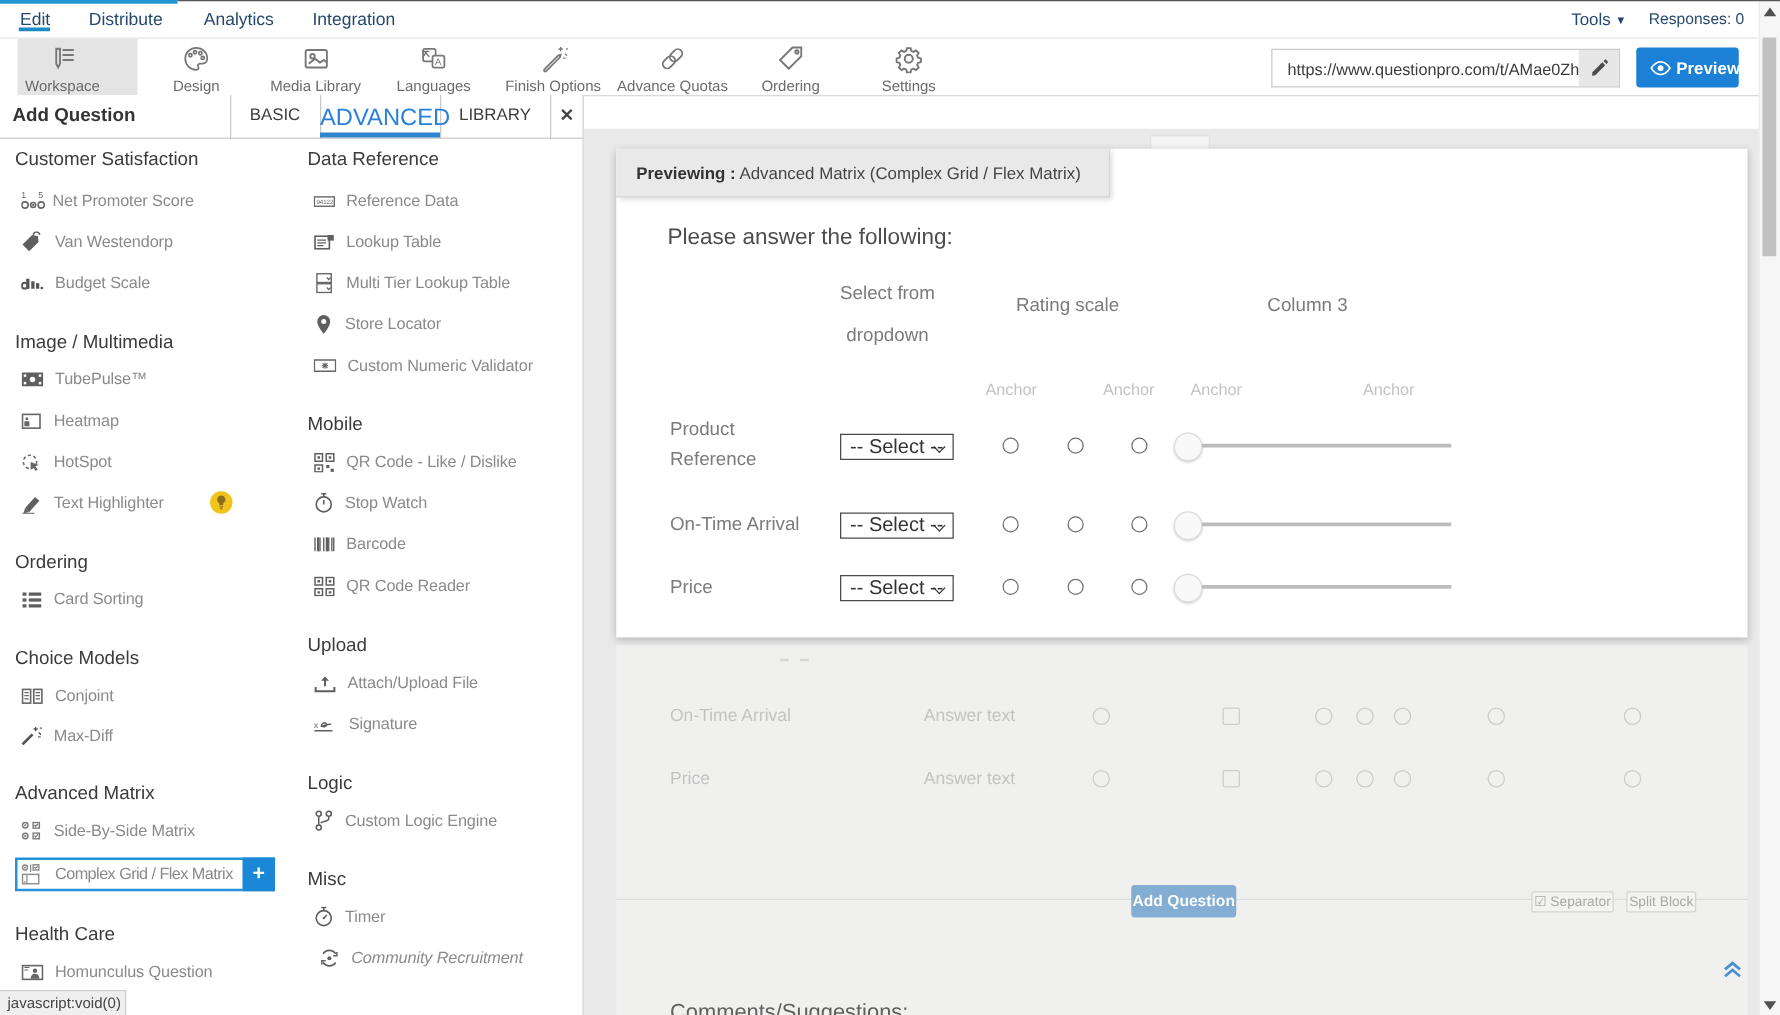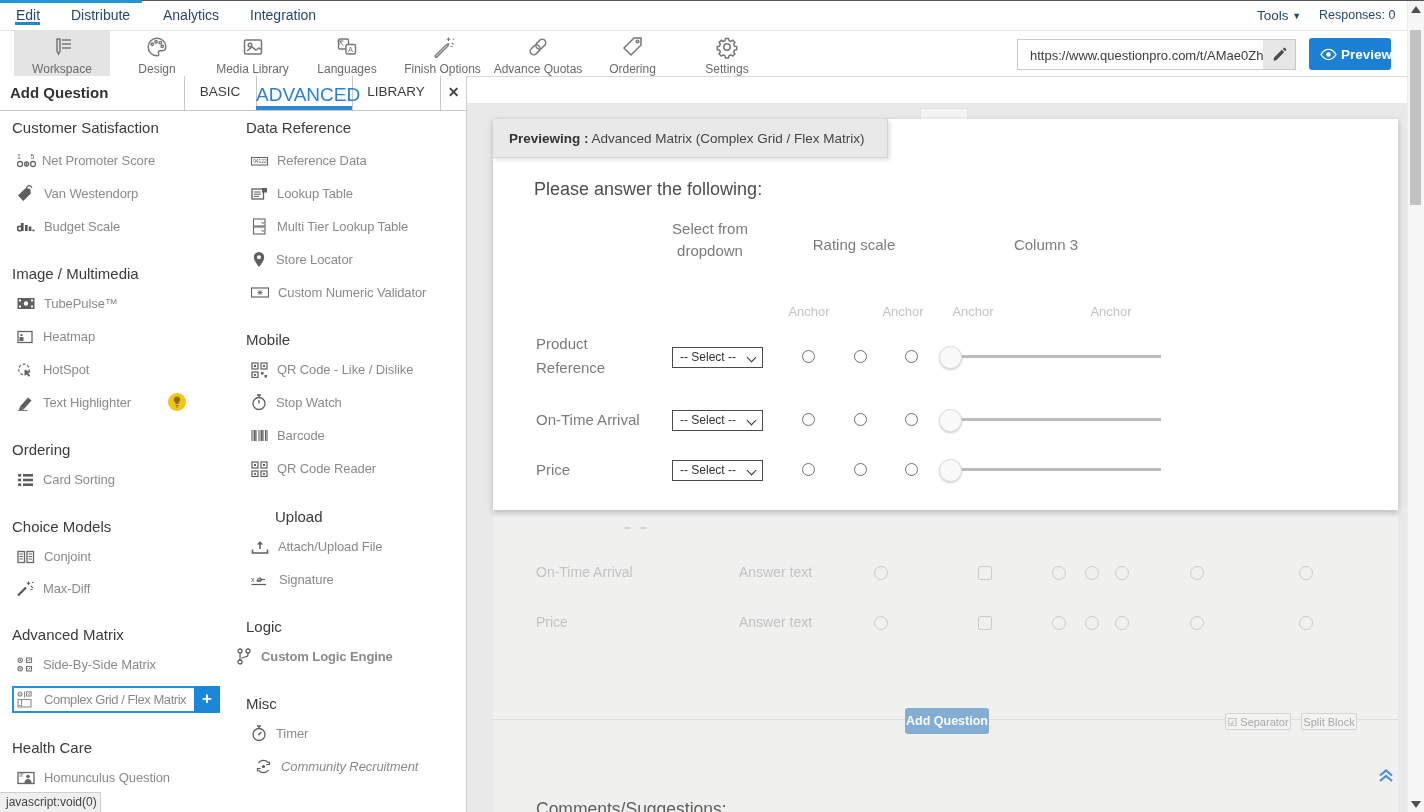--- a/index.html
+++ b/index.html
@@ -14,21 +14,21 @@
   .tool svg{position:absolute;top:4px;left:50%;margin-left:-12px;}
   
   .shead{position:absolute;font-size:15px;color:#3b3b3b;height:18px;line-height:18px;}
   .sitem{position:absolute;z-index:2;height:22px;line-height:22px;font-size:13px;letter-spacing:-0.1px;color:#8a8a8a;white-space:nowrap;}
   .sitem svg{vertical-align:middle;margin-right:9px;}
   .sitem .txt{vertical-align:middle;}
   
   .mcolhead{position:absolute;font-size:15px;color:#7b7b7b;text-align:center;}
   .anchor{position:absolute;font-size:13px;color:#c3c3c3;text-align:center;width:70px;}
   .rowlabel{position:absolute;font-size:15px;color:#7b7b7b;}
-  .dd{position:absolute;width:82px;height:19px;border:1px solid #4a4a4a;background:#fff;font-size:12px;color:#333;line-height:19px;padding-left:7px;box-sizing:content-box;}
+  .dd{position:absolute;width:82px;height:19px;border:1px solid #4a4a4a;background:#fff;font-size:16px;color:#333;line-height:19px;padding-left:7px;box-sizing:content-box;}
   .dd .car{position:absolute;right:7px;top:6px;width:6px;height:6px;border-right:1.6px solid #333;border-bottom:1.6px solid #333;transform:rotate(45deg);}
   .radio{position:absolute;width:11px;height:11px;border:1.3px solid #6f6f6f;border-radius:50%;background:#fff;}
   .track{position:absolute;height:3px;background:#bcbcbc;}
   .thumb{position:absolute;width:21px;height:21px;border-radius:50%;background:#f9f9f9;border:1px solid #dcdcdc;box-shadow:0 1px 2px rgba(0,0,0,0.18);}
   
   .frow{position:absolute;font-size:14px;color:#c3c3c3;}
   .fradio{position:absolute;width:12px;height:12px;border:1px solid #cccccc;border-radius:50%;background:transparent;}
   .fcheck{position:absolute;width:12px;height:12px;border:1px solid #cccccc;border-radius:2px;background:transparent;}
 </style>
 </head>
@@ -42,21 +42,21 @@
   <div class="navlink" style="left:16px;">Edit</div>
   <div class="abs" style="left:15px;top:22px;width:25px;height:2.5px;background:#1b8ac6;"></div>
   <div class="navlink" style="left:71px;">Distribute</div>
   <div class="navlink" style="left:163px;">Analytics</div>
   <div class="navlink" style="left:250px;">Integration</div>
   <div class="navlink" style="left:1257px;font-size:13.5px;top:8px;">Tools <span style="font-size:9px;position:relative;top:-1px;">▼</span></div>
   <div class="navlink" style="left:1319px;font-size:12.5px;top:8px;">Responses: 0</div>
 
   <div class="abs" style="left:0;top:31px;width:1424px;height:45px;background:#fff;border-bottom:1px solid #d9d9d9;"></div>
   <div class="abs" style="left:14px;top:31px;width:96px;height:45px;background:#e4e4e4;"></div>
-  <div class="tool" style="left:14px;width:96px;border-radius:18px;">
+  <div class="tool" style="left:2px;width:96px;border-radius:18px;">
       <svg width="24" height="24" viewBox="0 0 24 24" fill="none" stroke="#777" stroke-width="1.5">
         <path d="M7 4v12l1.5 3L10 16V4z"></path>
         <path d="M12 5h9M12 9h9M12 13h9"></path>
       </svg>
       <div class="lbl">Workspace</div>
     </div>
   <div class="tool" style="left:112px;width:90px;">
       <svg width="24" height="24" viewBox="0 0 24 24" fill="none" stroke="#777" stroke-width="1.4">
         <path d="M12 3.2a8.8 8.8 0 0 0 0 17.6c1.8 0 2.2-1.2 1.6-2.3-.7-1.3-.1-2.7 1.6-2.7h1.9c2.4 0 3.7-2 3.7-4.2 0-4.7-4-8.4-8.8-8.4z"></path>
         <circle cx="7.3" cy="9.2" r="1.25"></circle>
@@ -286,33 +286,33 @@
   <div class="sitem" style="left:251px;top:457px;"><svg width="17" height="16" viewBox="0 0 17 16">
         <rect x="1" y="1" width="6" height="6" fill="none" stroke="#5f5f5f" stroke-width="1.2"></rect>
         <rect x="3" y="3" width="2" height="2" fill="#5f5f5f"></rect>
         <rect x="10" y="1" width="6" height="6" fill="none" stroke="#5f5f5f" stroke-width="1.2"></rect>
         <rect x="12" y="3" width="2" height="2" fill="#5f5f5f"></rect>
         <rect x="1" y="10" width="6" height="5.5" fill="none" stroke="#5f5f5f" stroke-width="1.2"></rect>
         <rect x="3" y="12" width="2" height="1.8" fill="#5f5f5f"></rect>
         <rect x="10" y="10" width="6" height="5.5" fill="none" stroke="#5f5f5f" stroke-width="1.2"></rect>
         <rect x="12" y="12" width="2" height="1.8" fill="#5f5f5f"></rect>
       </svg><span class="txt">QR Code Reader</span></div>
-  <div class="shead" style="left:246px;top:508px;margin-left:29px;">Upload</div>
+  <div class="shead" style="left:246px;top:508px;">Upload</div>
   <div class="sitem" style="left:251px;top:535px;"><svg width="18" height="16" viewBox="0 0 18 16">
         <path d="M9 10V3" stroke="#5f5f5f" stroke-width="1.6"></path>
         <path d="M5.8 5.5L9 2.2l3.2 3.3z" fill="#5f5f5f"></path>
         <path d="M1.5 10.5v3.5h15v-3.5" fill="none" stroke="#5f5f5f" stroke-width="1.6"></path>
       </svg><span class="txt">Attach/Upload File</span></div>
   <div class="sitem" style="left:251px;top:568px;"><svg width="19" height="15" viewBox="0 0 19 15">
         <text x="0" y="10" font-size="7" fill="#5f5f5f" font-family="Liberation Sans">x</text>
         <path d="M6 9.5c0-2.5 3-4.5 4-2.5s-2 3-3 2c2-1 5-2 7-1.5" fill="none" stroke="#5f5f5f" stroke-width="1.2"></path>
         <path d="M0.5 12.5H15" stroke="#5f5f5f" stroke-width="1.2"></path>
       </svg><span class="txt">Signature</span></div>
   <div class="shead" style="left:246px;top:618px;">Logic</div>
-  <div class="sitem" style="left:236px;top:645px;font-weight:bold;"><svg width="16" height="17" viewBox="0 0 16 17">
+  <div class="sitem" style="left:251px;top:645px;"><svg width="16" height="17" viewBox="0 0 16 17">
         <circle cx="4" cy="3" r="2" fill="none" stroke="#5f5f5f" stroke-width="1.3"></circle>
         <circle cx="12" cy="3" r="2" fill="none" stroke="#5f5f5f" stroke-width="1.3"></circle>
         <circle cx="4" cy="14" r="2" fill="none" stroke="#5f5f5f" stroke-width="1.3"></circle>
         <path d="M4 5v7M12 5v2c0 2.5-5 1.5-6.5 3.5" fill="none" stroke="#5f5f5f" stroke-width="1.2"></path>
       </svg><span class="txt">Custom Logic Engine</span></div>
   <div class="shead" style="left:246px;top:695px;">Misc</div>
   <div class="sitem" style="left:251px;top:722px;"><svg width="16" height="17" viewBox="0 0 16 17">
         <circle cx="8" cy="9.5" r="6" fill="none" stroke="#5f5f5f" stroke-width="1.3"></circle>
         <path d="M6 1h4M8 1v2.5" stroke="#5f5f5f" stroke-width="1.3"></path>
         <path d="M8 9.5L10.5 7" stroke="#5f5f5f" stroke-width="1.2"></path>
@@ -369,21 +369,21 @@
     </svg>
 
   <div class="abs" style="left:536px;top:799px;font-size:17.5px;color:#5f5f5f;">Comments/Suggestions:</div>
 
   <div class="abs" style="left:493px;top:119px;width:905px;height:391px;background:#fff;box-shadow:0 2px 6px rgba(0,0,0,0.22);"></div>
   <div class="abs" style="left:493px;top:119px;width:395px;height:39px;background:#e9e9e9;border-right:1px solid #d5d5d5;border-bottom:1px solid #d5d5d5;box-shadow:2px 2px 4px rgba(0,0,0,0.12);box-sizing:border-box;"></div>
   <div class="abs" style="left:509px;top:131px;font-size:13.5px;color:#444;"><b style="color:#333;">Previewing :</b> Advanced Matrix (Complex Grid / Flex Matrix)</div>
 
   <div class="abs" style="left:534px;top:179px;font-size:18px;color:#4d4d4d;">Please answer the following:</div>
 
-  <div class="mcolhead" style="left:660px;top:218px;width:100px;line-height:22px;">Select from<br>dropdown</div>
+  <div class="mcolhead" style="left:660px;top:218px;width:100px;line-height:34px;">Select from<br>dropdown</div>
   <div class="mcolhead" style="left:804px;top:236px;width:100px;">Rating scale</div>
   <div class="mcolhead" style="left:996px;top:236px;width:100px;">Column 3</div>
 
   <div class="anchor" style="left:774px;top:304px;">Anchor</div>
   <div class="anchor" style="left:868px;top:304px;">Anchor</div>
   <div class="anchor" style="left:938px;top:304px;">Anchor</div>
   <div class="anchor" style="left:1076px;top:304px;">Anchor</div>
 
   <div class="rowlabel" style="left:536px;top:335px;">Product<br><span style="display:inline-block;margin-top:7px;">Reference</span></div>
   <div class="dd" style="left:672px;top:347px;">-- Select --<span class="car"></span></div>

